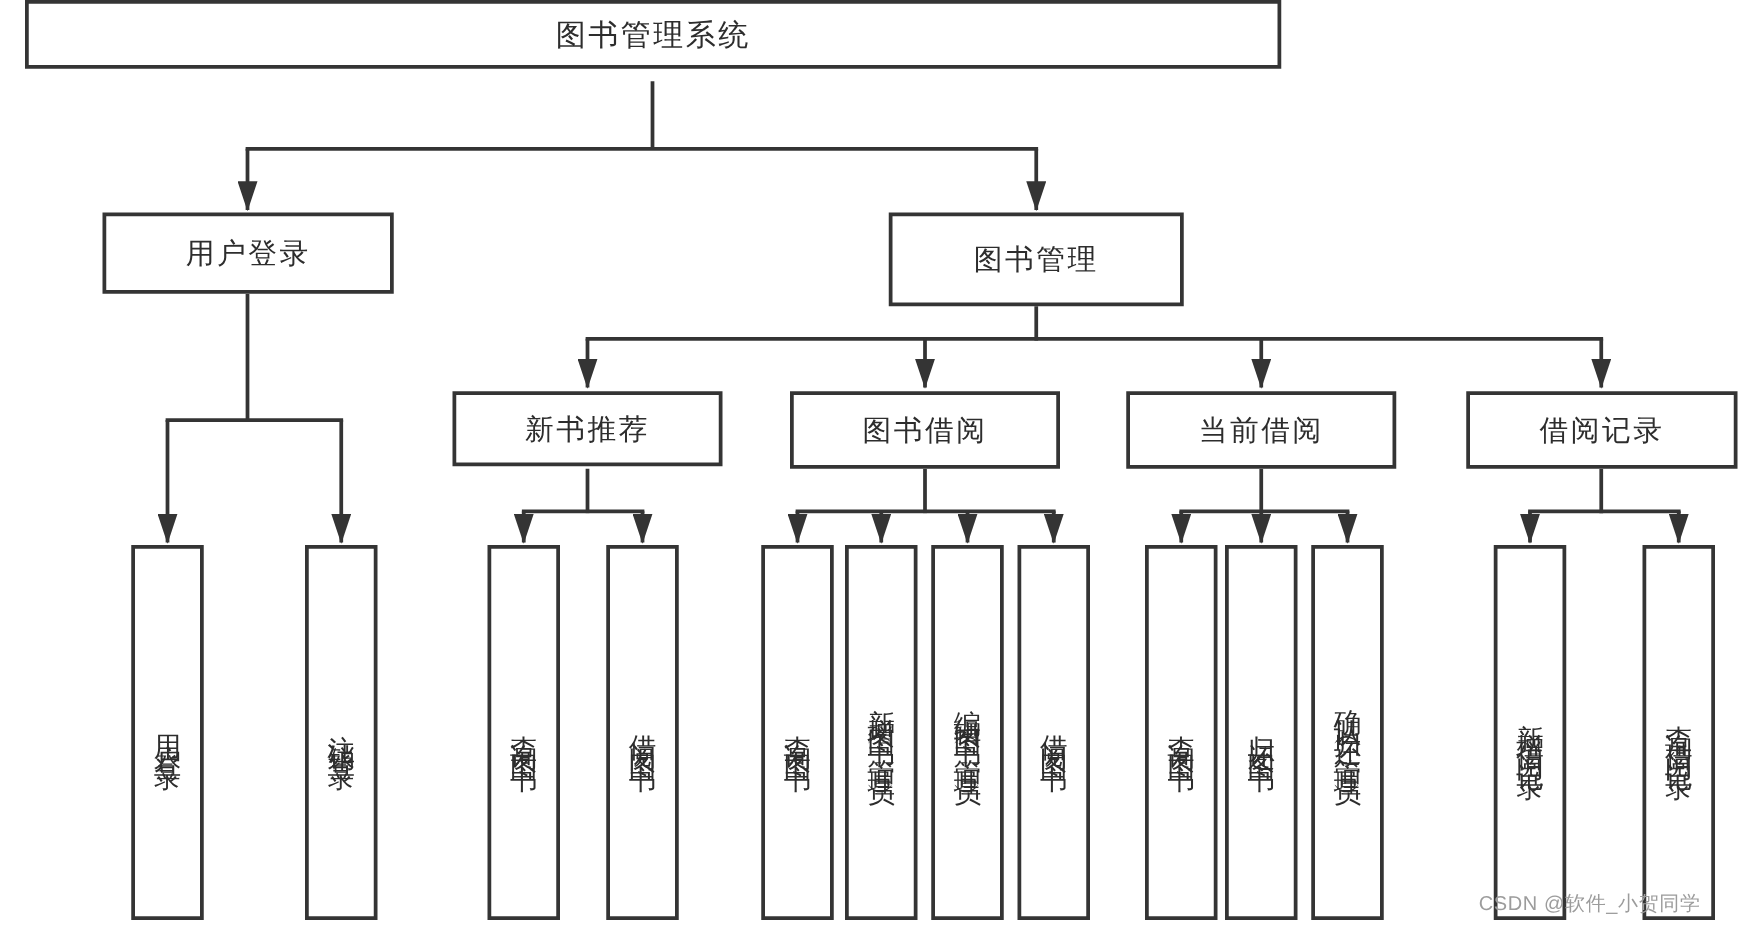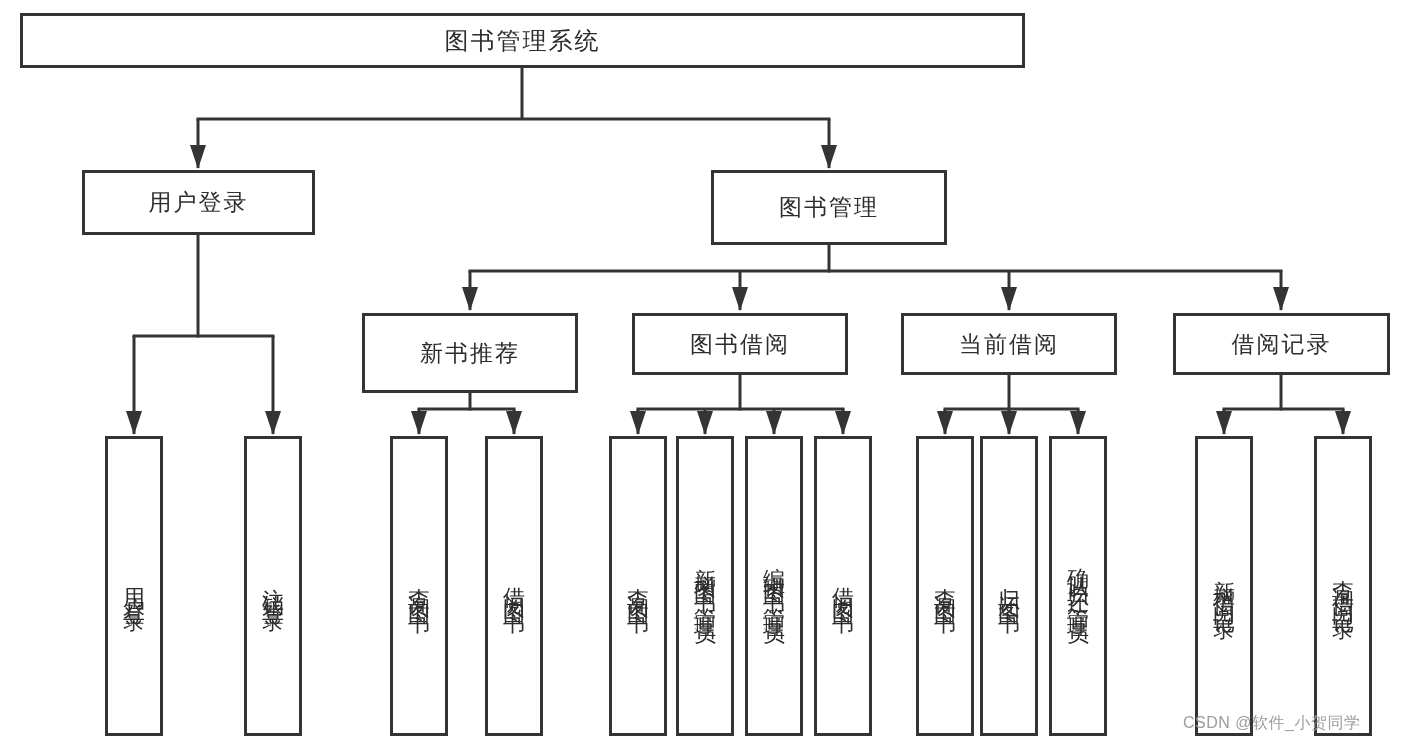--- a/index.html
+++ b/index.html
@@ -105,26 +105,26 @@
       <path d="M1078,409 V434" marker-end="url(#arr)"></path>
     </g>
     <g class="conn">
       <path d="M1281,375 V410.5"></path>
       <path d="M1222.5,409 H1344.5"></path>
       <path d="M1224,409 V434" marker-end="url(#arr)"></path>
       <path d="M1343,409 V434" marker-end="url(#arr)"></path>
     </g>
   </svg>
 
-  <div class="node l1" style="left:20px; top:13px; width:1005px; height:55px;">图书管理系统</div>
+  <div class="node l1" style="left:20px; top:0; width:1005px; height:55px;">图书管理系统</div>
 
   <div class="node" style="left:82px; top:170px; width:233px; height:65px;">用户登录</div>
   <div class="node" style="left:711px; top:170px; width:236px; height:75px;">图书管理</div>
 
-  <div class="node" style="left:362px; top:313px; width:216px; height:80px;">新书推荐</div>
+  <div class="node" style="left:362px; top:313px; width:216px; height:60px;">新书推荐</div>
   <div class="node" style="left:901px; top:313px; width:216px; height:62px;">当前借阅</div>
   <div class="node" style="left:632px; top:313px; width:216px; height:62px;">图书借阅</div>
   <div class="node" style="left:1173px; top:313px; width:217px; height:62px;">借阅记录</div>
 
   <div class="node leaf" style="left:105px;">用户登录</div>
   <div class="node leaf" style="left:244px;">注销登录</div>
 
   <div class="node leaf" style="left:390px;">查询图书</div>
   <div class="node leaf" style="left:485px;">借阅图书</div>
 

